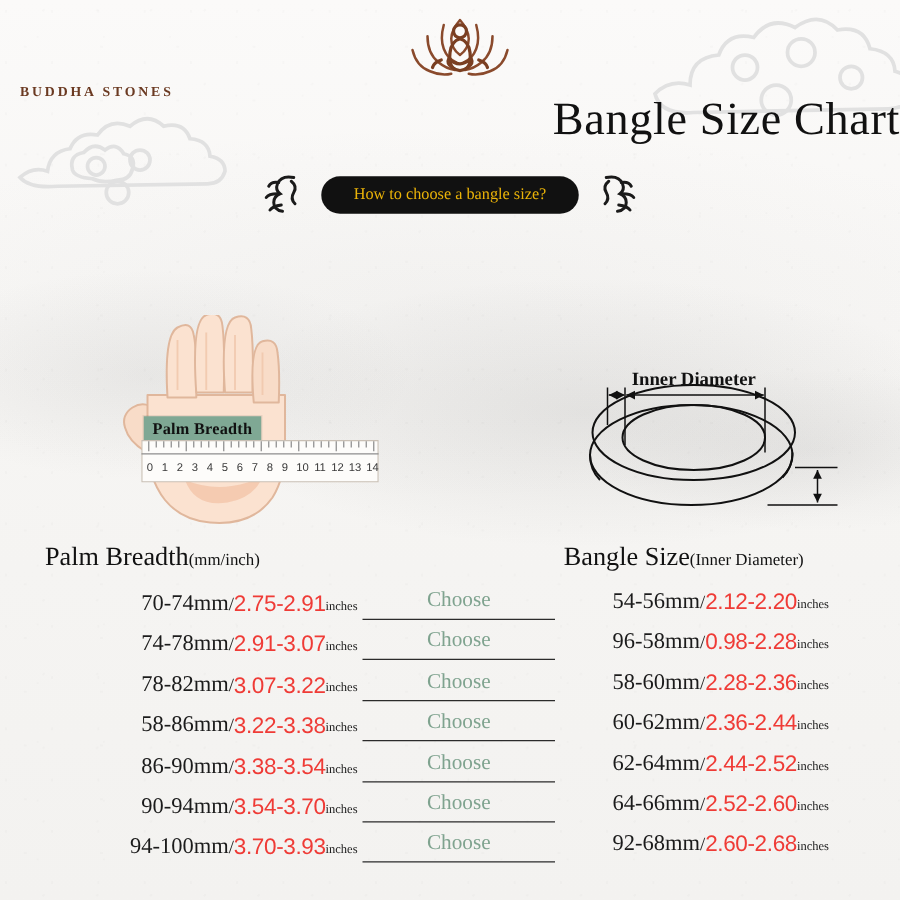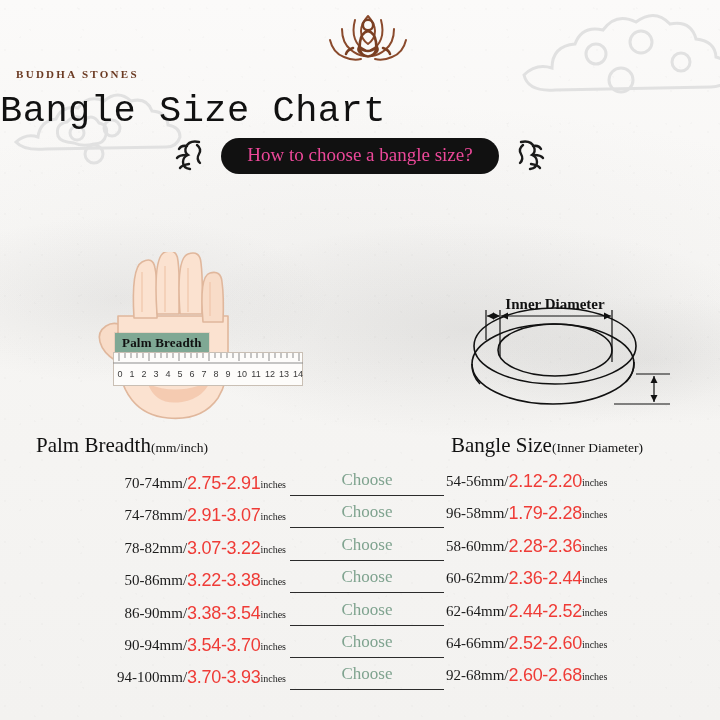--- a/index.html
+++ b/index.html
@@ -38,31 +38,31 @@
   #logo{position:absolute;left:16px;right:0;top:8px;text-align:left;}
   #logo .mark{display:block;margin:0 auto;}
   .brandname{
     font-family:"Liberation Serif",serif;
     font-size:11px;letter-spacing:2.3px;color:#6b3a22;
     margin-top:-2px;font-weight:700;
   }
 
   
   #title{
-    position:absolute;top:90px;left:0;right:0;text-align:left;
-    font-family:Liberation Mono, monospace;
+    position:absolute;top:74px;left:0;right:0;text-align:right;
+    font-family:Liberation Serif, serif;
     font-size:37px;color:#111;letter-spacing:.5px;
   }
   #subrow{
     position:absolute;top:136px;left:0;right:0;
     display:flex;align-items:center;justify-content:center;gap:14px;
   }
   #pill{
-    background:#111;color:#ec4899;border-radius:22px;
-    padding:6px 26px 8px;font-size:19px;
+    background:#111;color:#eab308;border-radius:22px;
+    padding:6px 26px 8px;font-size:13px;
     font-family:"Liberation Serif",serif;white-space:nowrap;
   }
   .flourish{width:34px;height:40px;}
   .flourish path{fill:none;stroke:#1a1a1a;stroke-width:2.4;stroke-linecap:round;}
 
   
   #steps{
     position:absolute;top:186px;left:0;right:0;text-align:center;
     font-family:"Liberation Sans",sans-serif;
     color:#1b1b1b;
@@ -99,21 +99,21 @@
   .table{position:absolute;}
   #tbl-left{left:14px;top:470px;width:430px;}
   #tbl-right{left:446px;top:470px;width:270px;}
 
   .row{
     height:32.4px;display:flex;align-items:baseline;
     font-family:"Liberation Serif",serif;white-space:nowrap;
   }
   #tbl-left .row{justify-content:flex-start;}
   #tbl-right .row{justify-content:flex-start;}
-  .mm{font-size:15px;color:#1b1b1b;}
+  .mm{font-size:18px;color:#1b1b1b;margin-left:44px;}
   .slash{font-size:15px;color:#1b1b1b;padding:0 0px;}
   .inchnum{
     font-family:"Liberation Sans",sans-serif;
     font-size:18px;color:#ef3b36;letter-spacing:-.3px;
     position:relative;top:1px;
   }
   .inchword{font-size:10px;color:#1b1b1b;}
   .choose-wrap{
     position:relative;flex:1;min-width:0;margin-left:4px;
     display:flex;align-items:center;justify-content:center;
@@ -293,21 +293,21 @@
           <span class="inchnum">3.07-3.22</span>
           <span class="inchword">inches</span>
         </div>
         <div class="choose-wrap">
           <span class="choose">Choose</span>
           <span class="choose-line"></span>
         </div>
       </div>
       <div class="row">
         <div class="rowleft">
-          <span class="mm">50-86mm</span>
+          <span class="mm">58-86mm</span>
           <span class="slash">/</span>
           <span class="inchnum">3.22-3.38</span>
           <span class="inchword">inches</span>
         </div>
         <div class="choose-wrap">
           <span class="choose">Choose</span>
           <span class="choose-line"></span>
         </div>
       </div>
       <div class="row">
@@ -350,21 +350,21 @@
   <div class="table" id="tbl-right">
       <div class="row">
         <span class="mm">54-56mm</span>
         <span class="slash">/</span>
         <span class="inchnum">2.12-2.20</span>
         <span class="inchword">inches</span>
       </div>
       <div class="row">
         <span class="mm">96-58mm</span>
         <span class="slash">/</span>
-        <span class="inchnum">1.79-2.28</span>
+        <span class="inchnum">0.98-2.28</span>
         <span class="inchword">inches</span>
       </div>
       <div class="row">
         <span class="mm">58-60mm</span>
         <span class="slash">/</span>
         <span class="inchnum">2.28-2.36</span>
         <span class="inchword">inches</span>
       </div>
       <div class="row">
         <span class="mm">60-62mm</span>

